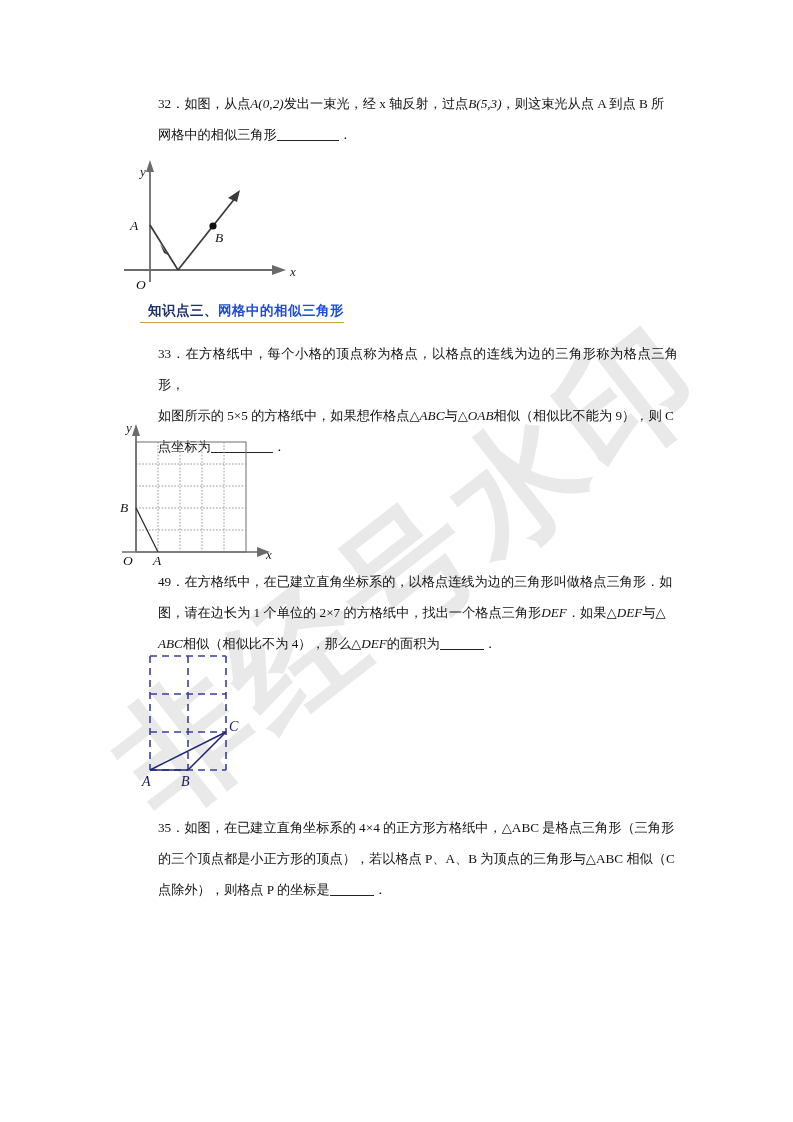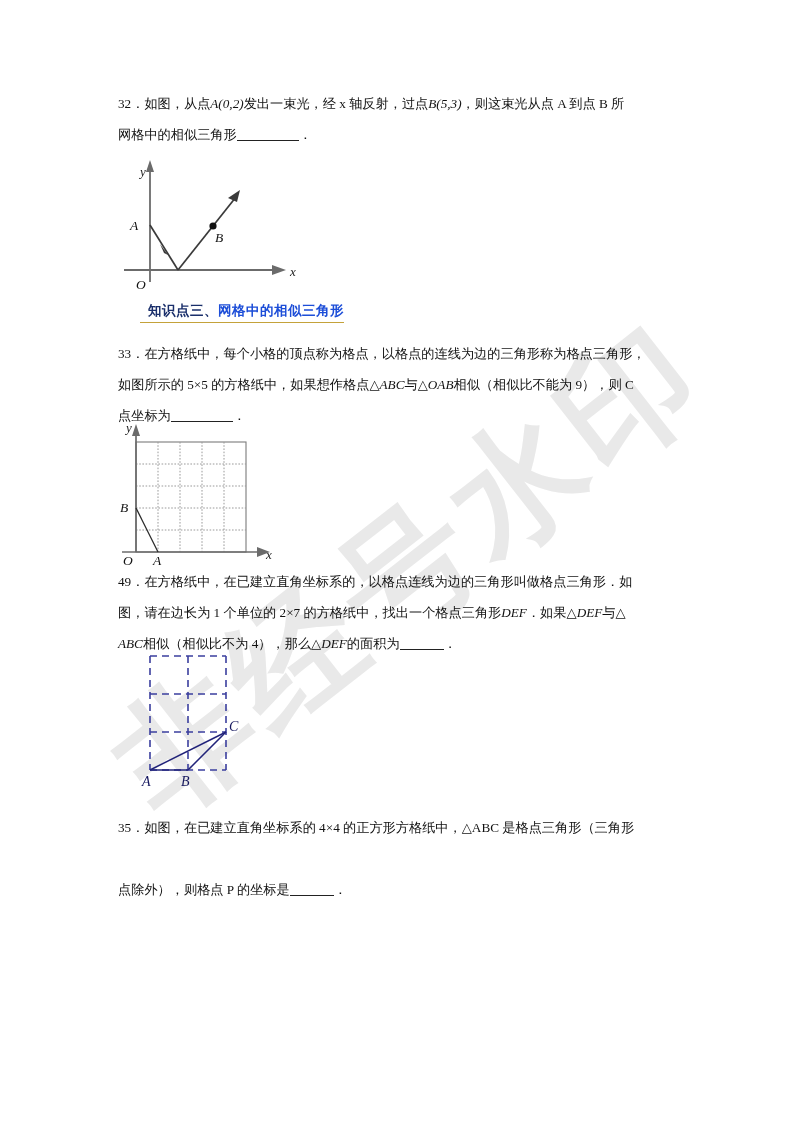--- a/index.html
+++ b/index.html
@@ -49,20 +49,21 @@
     left: 118px;
     width: 560px;
   }
   .q-text {
     font-size: 13.2px;
     line-height: 31px;
     text-align: justify;
     text-justify: inter-ideograph;
     color: #111;
     font-family: "Liberation Serif", "DejaVu Serif", serif;
+    margin-left: 40px;
   }
   .q-text .mathit {
     font-style: italic;
     font-family: "Liberation Serif", "DejaVu Serif", serif;
   }
   .q-text .blank {
     display: inline-block;
     border-bottom: 1px solid #222;
     min-width: 62px;
     height: 13px;
@@ -212,17 +213,17 @@
       <line x1="60" y1="122" x2="98" y2="84" stroke="#22247a" stroke-width="1.5"></line>
 
       <text class="pt-lbl-blue" x="14" y="138">A</text>
       <text class="pt-lbl-blue" x="53" y="138">B</text>
       <text class="pt-lbl-blue" x="101" y="83">C</text>
     </svg>
   </div>
 
   <div class="q-block" style="top: 812px;">
     <div class="q-text">
-      <span>35．</span><span>如图，在已建立直角坐标系的 4×4 的正方形方格纸中，△ABC 是格点三角形（三角形</span><br><br><span>点除外），则格点 P 的坐标是</span><span class="blank short"></span><span>．</span>
+      <span>35．</span><span>如图，在已建立直角坐标系的 4×4 的正方形方格纸中，△ABC 是格点三角形（三角形</span><br><span>的三个顶点都是小正方形的顶点），若以格点 P、A、B 为顶点的三角形与△ABC 相似（C</span><br><span>点除外），则格点 P 的坐标是</span><span class="blank short"></span><span>．</span>
     </div>
   </div>
 
 </div>
 
 </body></html>

